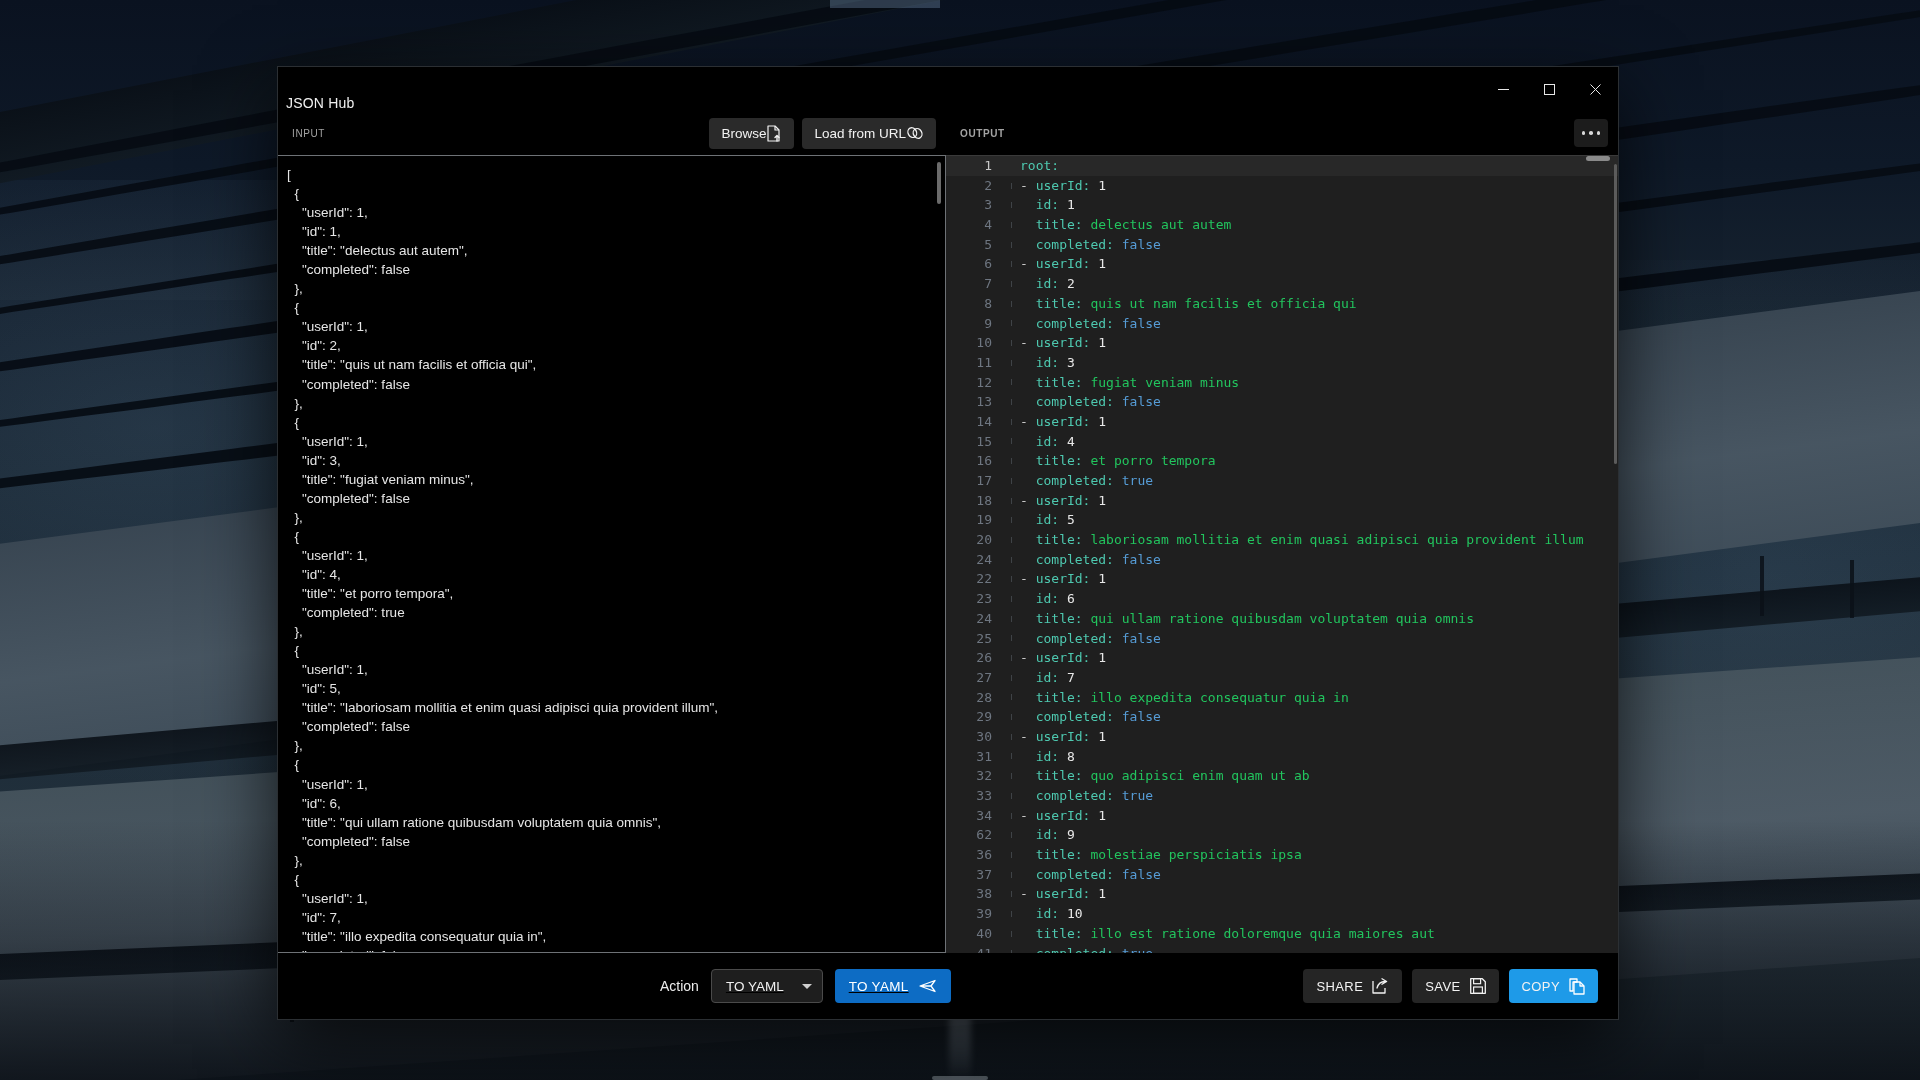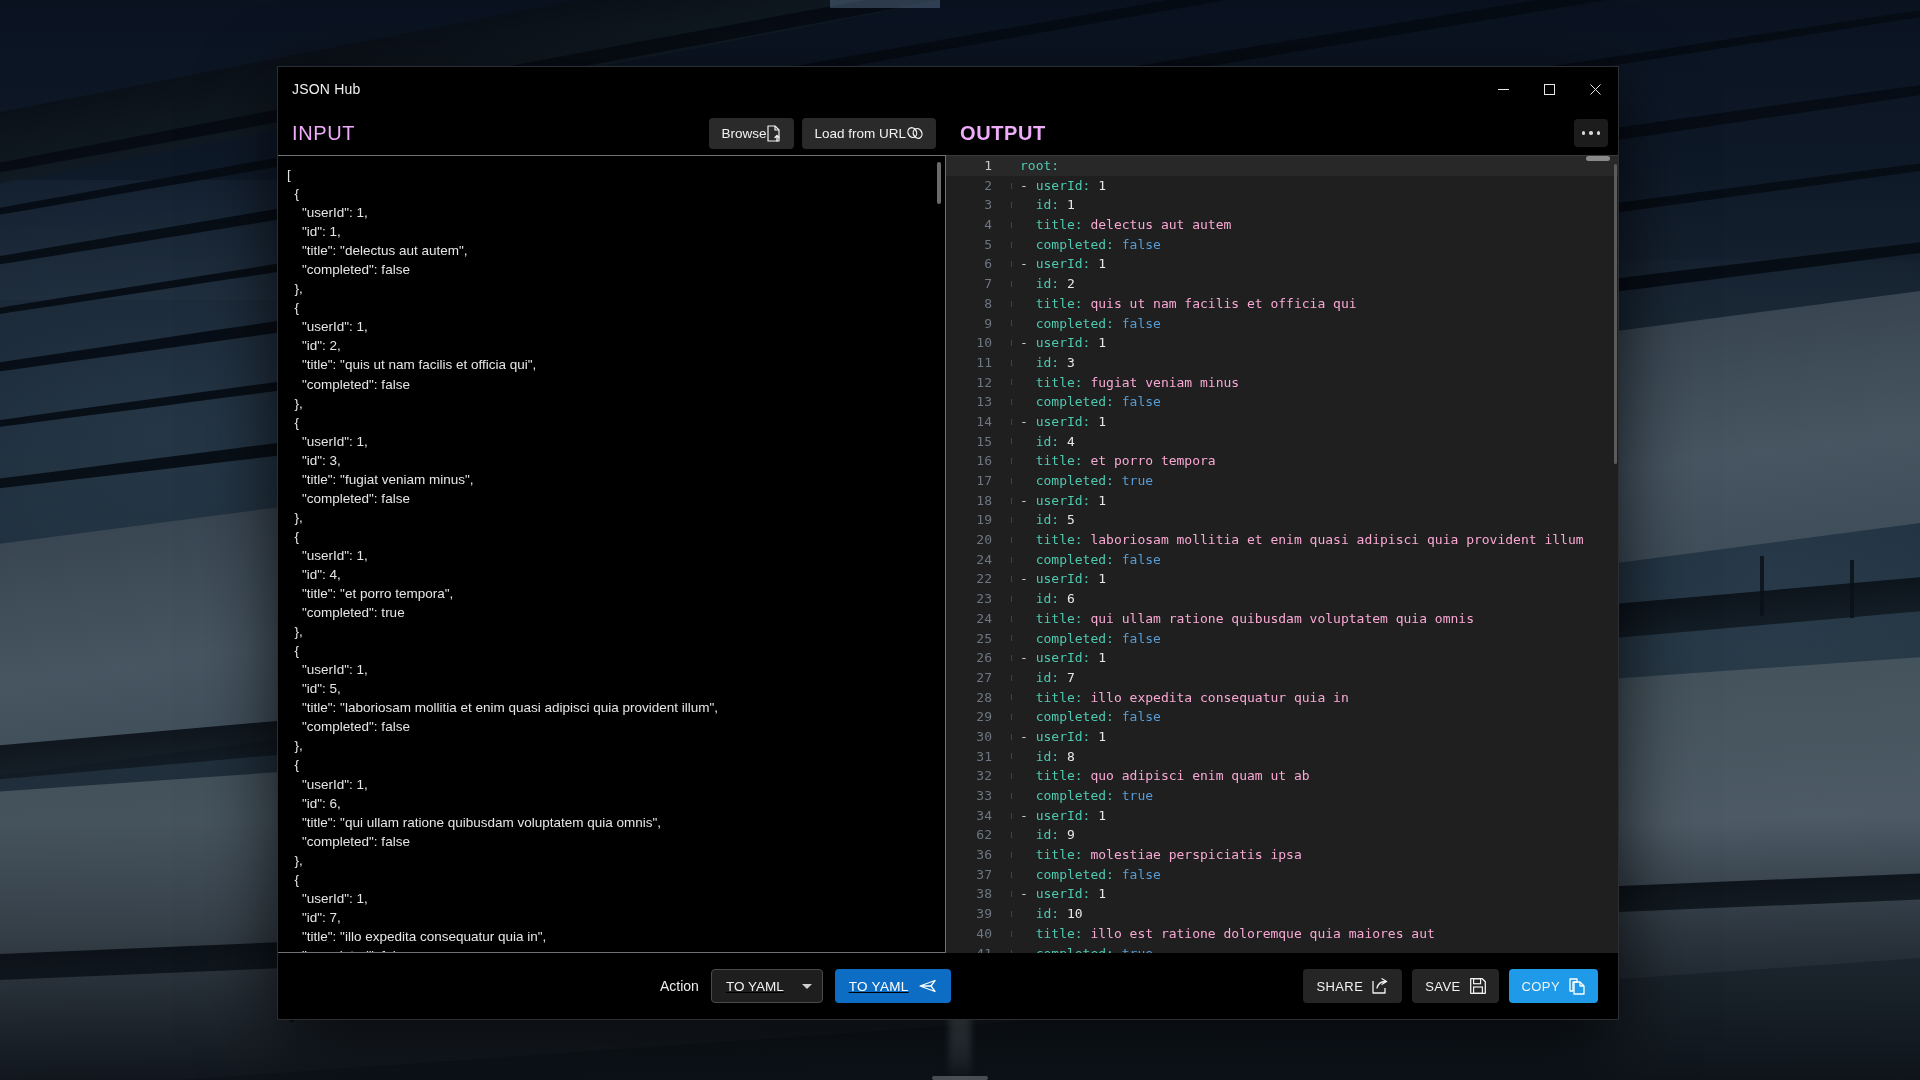--- a/index.html
+++ b/index.html
@@ -77,23 +77,23 @@
     background: #000000;
     border: 1px solid #2b2f33;
     box-shadow: 0 24px 70px rgba(0,0,0,.75);
     display: flex; flex-direction: column;
     overflow: hidden;
   }
 
   
   .titlebar {
     height: 44px; flex: 0 0 44px;
-    display: flex; align-items: center;
+    display: flex; align-items: flex-end;
     background: #000;
-    padding-left: 14px;
+    padding-left: 8px;
   }
   .app-title {
     font-size: 14px; color: #f0f0f0; letter-spacing: .2px;
   }
   .winctrls { margin-left: auto; display:flex; height:100%; }
   .winbtn {
     width: 46px; height: 44px; display:flex; align-items:center; justify-content:center;
     color:#e8e8e8; cursor: default;
   }
   .winbtn svg { display:block; }
@@ -102,21 +102,21 @@
   .headerbar {
     height: 44px; flex: 0 0 44px;
     display: flex; align-items: center;
     background: #000;
   }
   .hdr-left {
     width: 668px; flex: 0 0 668px;
     display:flex; align-items:center; padding-left: 14px; gap: 10px;
   }
   .panel-label {
-    font-size: 20px; color: #f0abfc; letter-spacing: .6px;
+    font-size: 10px; color: #a3a3a3; letter-spacing: .6px;
   }
   .hdr-btns { margin-left:auto; display:flex; gap: 8px; padding-right: 10px; }
   .gbtn {
     background:#2a2a2a; color:#f2f2f2; border: none;
     height: 31px; padding: 0 12px; border-radius: 4px;
     font-size: 13.5px; font-family:"Liberation Sans", sans-serif;
     display:flex; align-items:center; gap: 0; cursor: pointer;
   }
   .hdr-right {
     flex: 1; display:flex; align-items:center; padding-left: 14px; padding-right: 10px;
@@ -189,21 +189,21 @@
     width: 16px; flex: 0 0 16px; position: relative;
   }
   .yguide.has::before {
     content:""; position:absolute; left: 7px; top: -3px; bottom: -3px;
     width: 1px; background: #3f4347;
   }
   .ytext { white-space: pre; }
   .k  { color: #4ec9b0; margin-top: 11px; }   
   .dash { color: #c8c8c8; }
   .num { color: #e8e8e8; }
-  .str { color: #f9a8d4; }
+  .str { color: #22c55e; }
   .bool{ color: #569cd6; }
   .root{ color: #4ec9b0; }
 
   
   .footer {
     height: 66px; flex: 0 0 66px;
     background:#000;
     display:flex; align-items:center;
     padding: 0 20px;
   }

